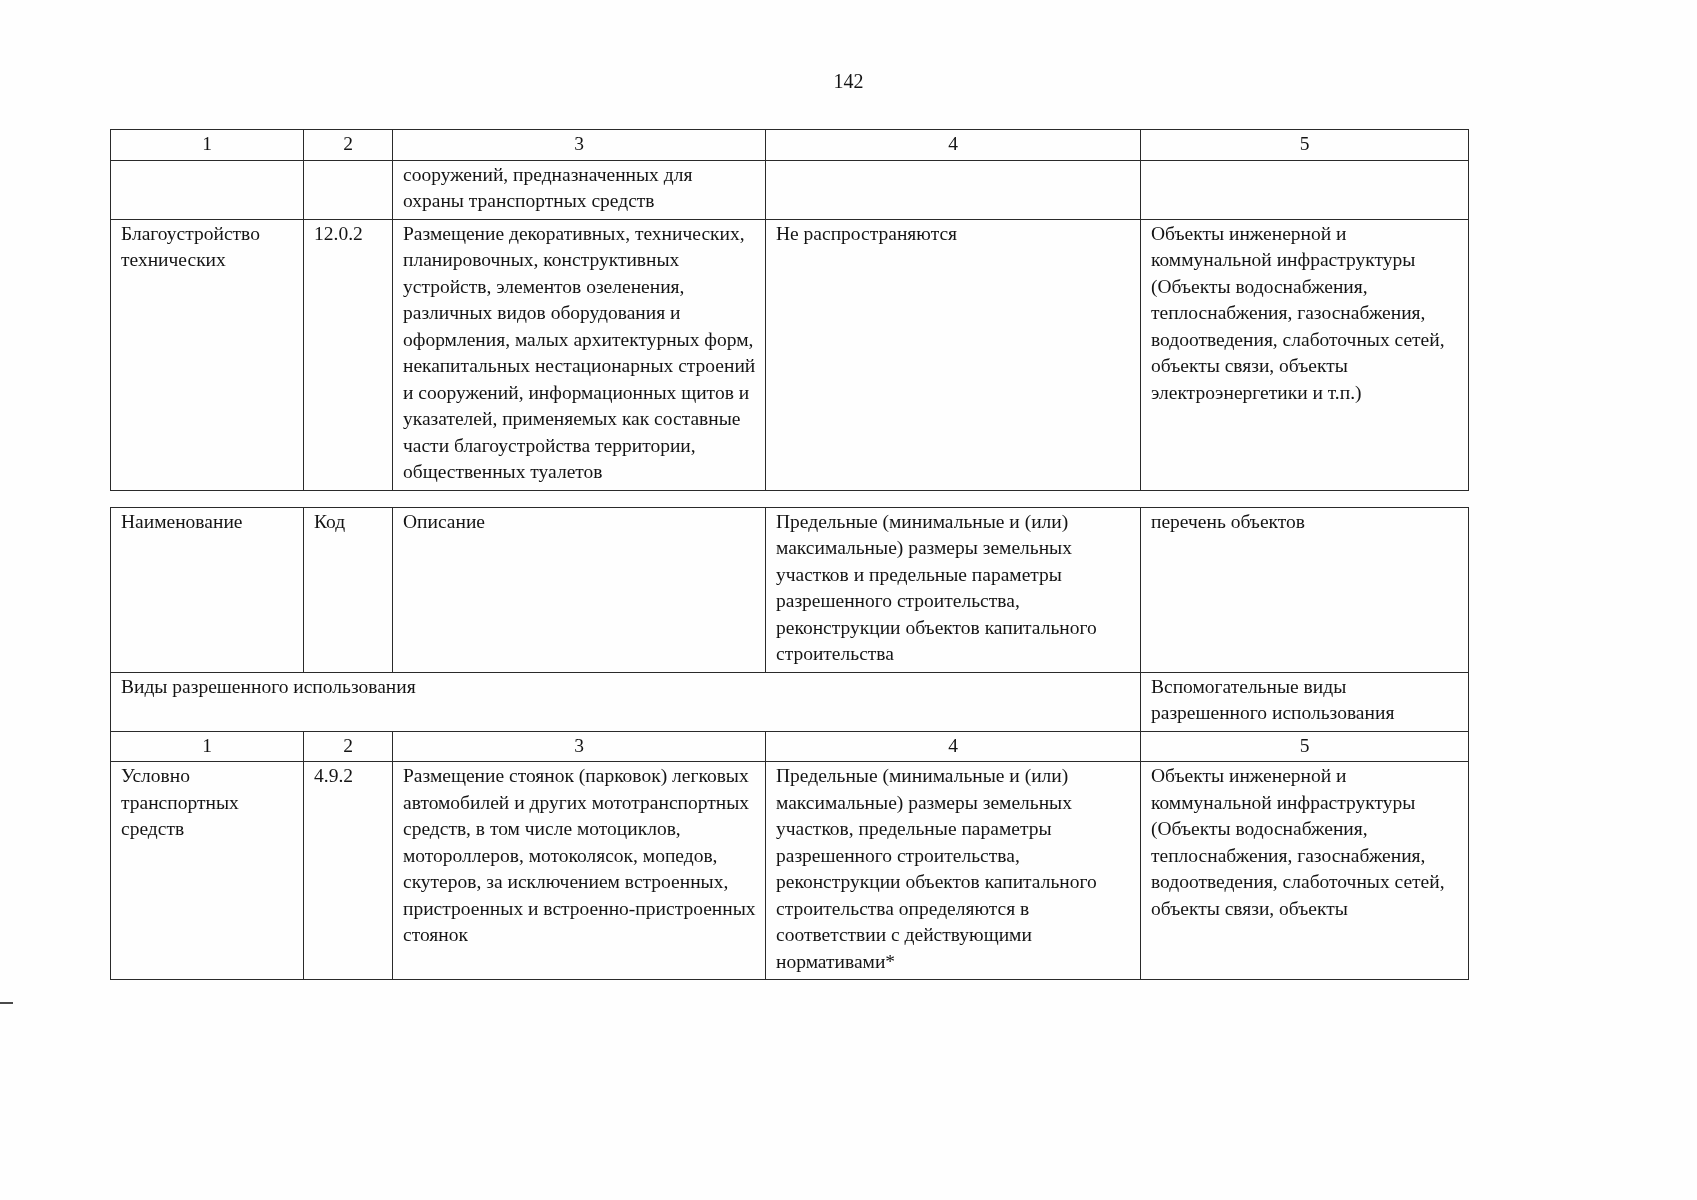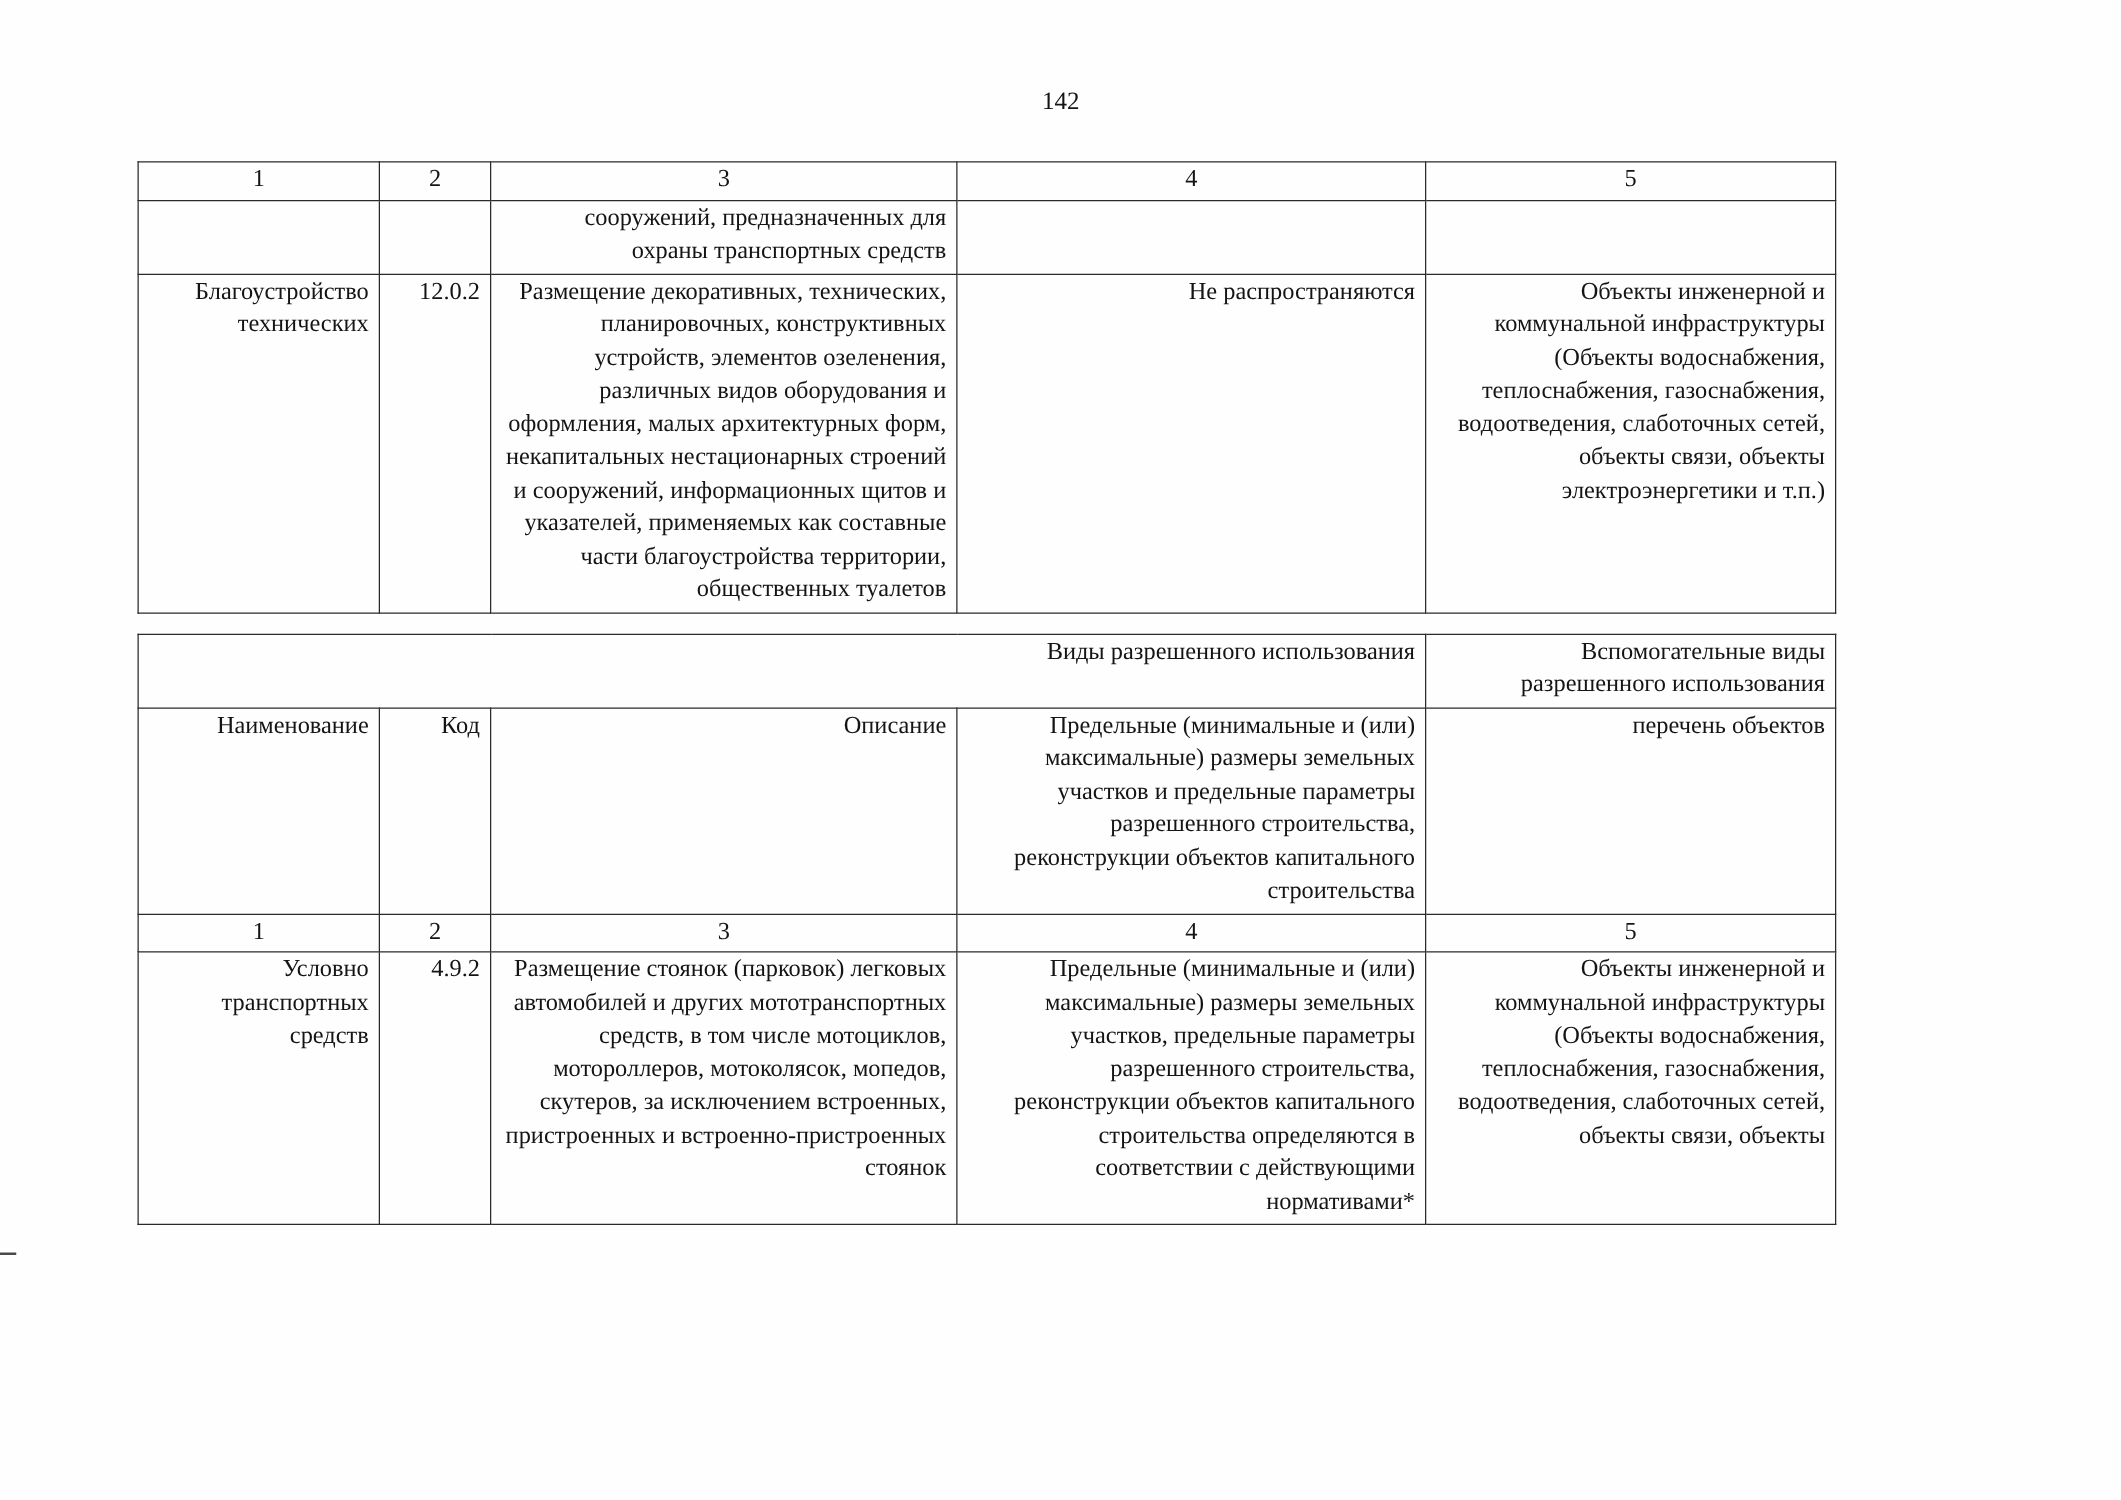--- a/index.html
+++ b/index.html
@@ -24,21 +24,21 @@
     width: 1358px;
   }
   table.doc {
     border-collapse: collapse;
     table-layout: fixed;
     width: 1358px;
   }
   table.doc td {
     border: 1.5px solid #2a2a2a;
     vertical-align: top;
-    text-align: right;
+    text-align: left;
     padding: 1px 8px 4px 10px;
     font-size: 19.5px;
     line-height: 1.36;
     word-wrap: break-word;
   }
   table.doc .col-name  { width: 193px; }
   table.doc .col-code  { width: 89px;  }
   table.doc .col-desc  { width: 373px; }
   table.doc .col-param { width: 375px; }
   table.doc .col-obj   { width: 328px; }
@@ -112,29 +112,29 @@
     <table class="doc tbl-lower">
       <colgroup>
         <col class="col-name">
           <col class="col-code">
           <col class="col-desc">
           <col class="col-param">
           <col class="col-obj">
       </colgroup>
       <tbody>
           <tr>
-        <td colspan="4" class="center">Виды разрешенного использования</td>
-        <td>Вспомогательные виды разрешенного использования</td>
-      </tr>
-      <tr>
         <td class="center">Наименование</td>
         <td class="center">Код</td>
         <td class="center">Описание</td>
         <td class="center">Предельные (минимальные и (или) максимальные) размеры земельных участков и предельные параметры разрешенного строительства, реконструкции объектов капитального строительства</td>
         <td class="center">перечень объектов</td>
+      </tr>
+      <tr>
+        <td colspan="4" class="center">Виды разрешенного использования</td>
+        <td>Вспомогательные виды разрешенного использования</td>
       </tr>
       <tr class="num-row">
         <td>1</td>
         <td>2</td>
         <td>3</td>
         <td>4</td>
         <td>5</td>
       </tr>
       <tr>
         <td>Условно транспортных средств</td>

